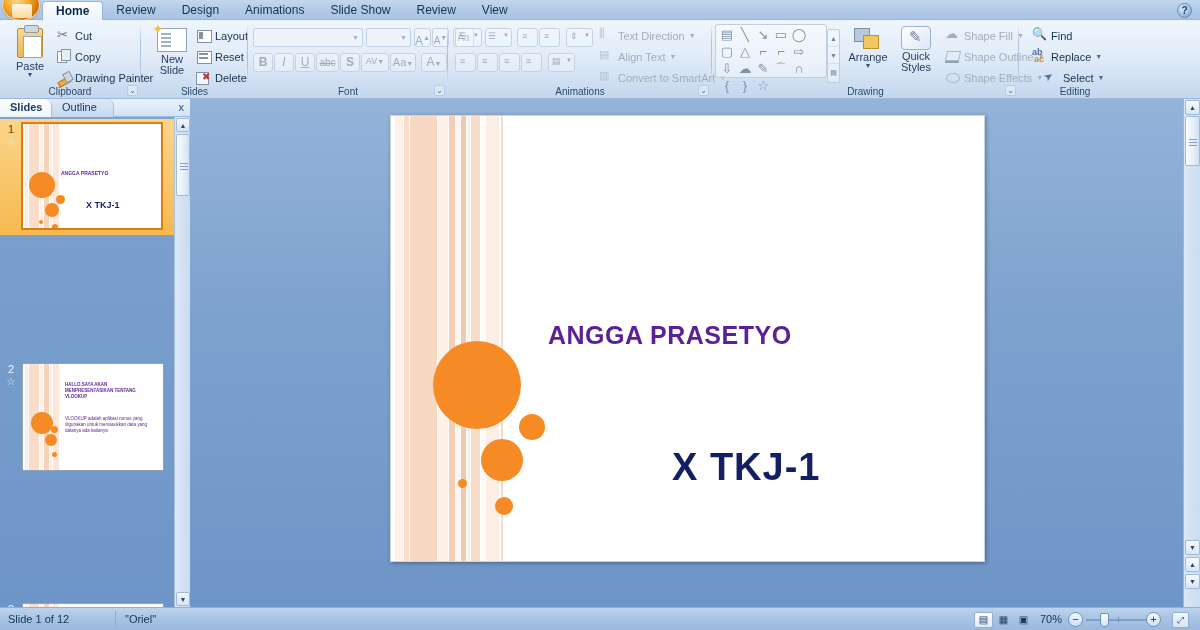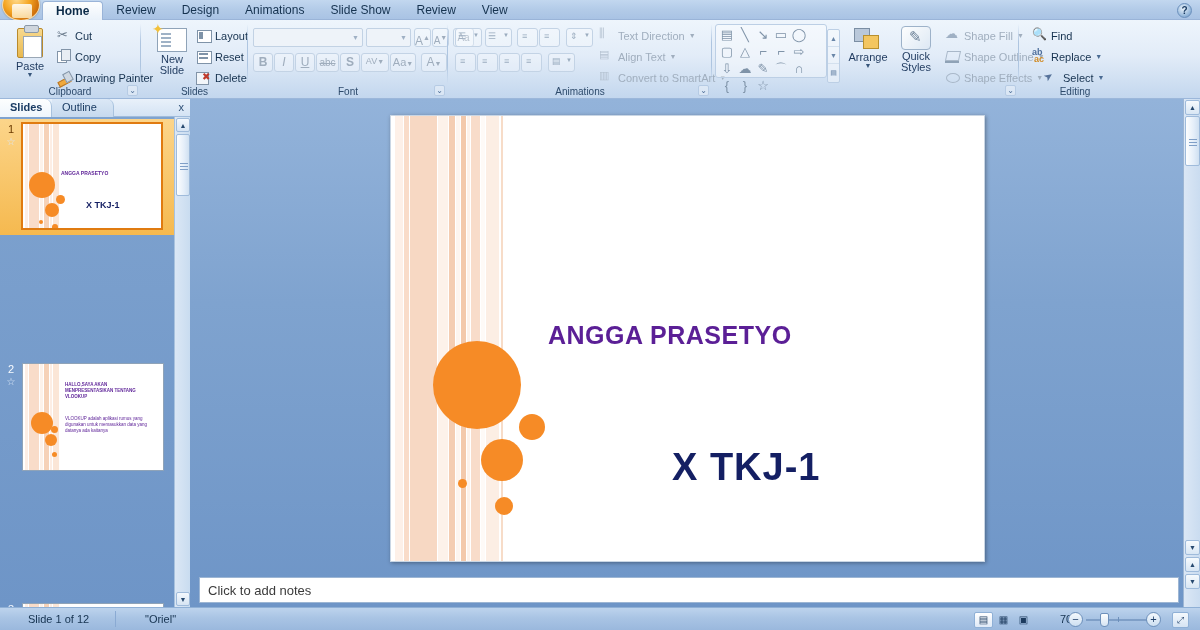--- a/index.html
+++ b/index.html
@@ -319,21 +319,21 @@
     border:1px solid #9fbbdb; border-radius:2px;
   }
 
   
   .statusbar {
     position:absolute; left:0; top:607px; width:1200px; height:23px;
     background:linear-gradient(to bottom,#bdd3ed 0%,#a9c4e4 45%,#9ab8dd 100%);
     border-top:1px solid #8fb0d6;
     font-size:11px; color:#15324f;
   }
-  .sb-item { position:absolute; top:4px; line-height:15px;margin-left:20px; }
+  .sb-item { position:absolute; top:4px; line-height:15px; }
   .sb-sep { position:absolute; top:3px; width:1px; height:16px; background:#8aaad3; }
   .viewbtn {
     position:absolute; top:4px; width:19px; height:16px; border:1px solid transparent;
     border-radius:2px; text-align:center; line-height:14px; font-size:10px; color:#1d3b5e;
   }
   .viewbtn.active { background:linear-gradient(to bottom,#ffffff,#dfeaf7); border:1px solid #8fb0d6; }
   .zoomout,.zoomin {
     position:absolute; top:4px; width:15px; height:15px; border-radius:50%;
     border:1px solid #6d90bb; background:linear-gradient(to bottom,#f4f9fd,#cddff1);
     text-align:center; line-height:13px; font-size:11px; color:#21416a;
@@ -554,20 +554,21 @@
         <span class="mini-ico ico-outline"></span>
         <span>Shape Outline</span>
         <span style="font-size:7px;">▼</span>
       </div>
       <div class="cmd dis" style="position:absolute;left:232px;top:50px;">
         <span class="mini-ico ico-effect"></span>
         <span>Shape Effects</span>
         <span style="font-size:7px;">▼</span>
       </div>
 
+      <div class="group-label">Drawing</div>
       <div class="dlg">⌄</div>
     </div>
     <div class="group-sep" style="left:1018px;"></div>
 
     <div class="group" style="left:1020px; width:110px;">
       <div class="cmd" style="position:absolute;left:12px;top:8px;">
         <span class="mini-ico ico-find"></span>
         <span>Find</span>
       </div>
       <div class="cmd" style="position:absolute;left:12px;top:29px;">
@@ -692,21 +693,20 @@
         <div class="tcircle" style="left:128px;top:298px;width:26px;height:26px;"></div>
         <div class="tcircle" style="left:90px;top:323px;width:42px;height:42px;"></div>
         <div class="tcircle" style="left:67px;top:363px;width:9px;height:9px;"></div>
         <div class="tcircle" style="left:104px;top:381px;width:18px;height:18px;"></div>
 
         <div class="slide-title">ANGGA PRASETYO</div>
         <div class="slide-sub">X TKJ-1</div>
       </div>
     </div>
 
-    <div class="notes">Click to add notes</div>
 
     <div class="main-scroll">
       <div class="ms-btn" style="top:1px;">▲</div>
       <div class="ms-thumb">
         <div class="sc-grip" style="left:3px;top:22px;width:8px;"></div>
       </div>
       <div class="ms-btn" style="bottom:52px;">▼</div>
       <div class="ms-btn" style="bottom:35px;">▲</div>
       <div class="ms-btn" style="bottom:18px;">▼</div>
     </div>

